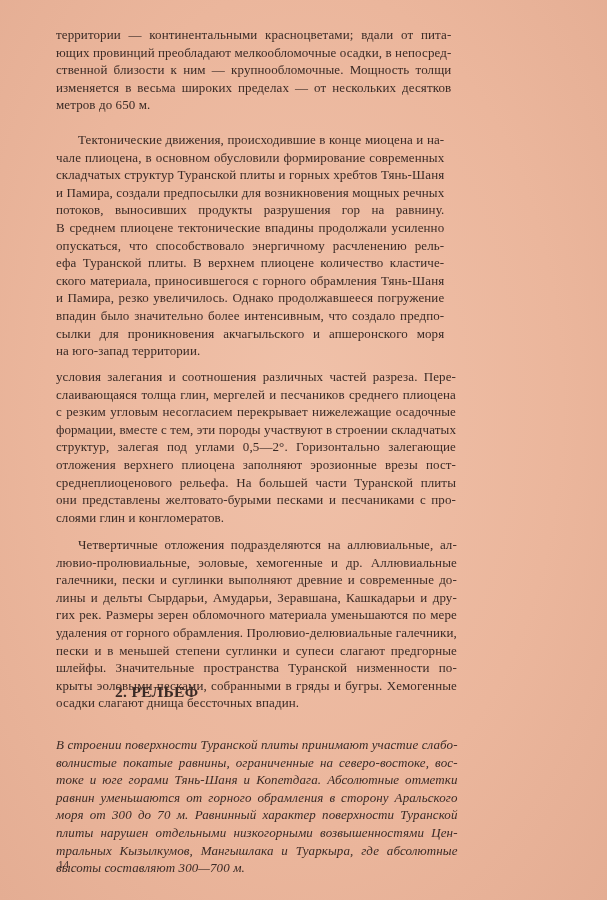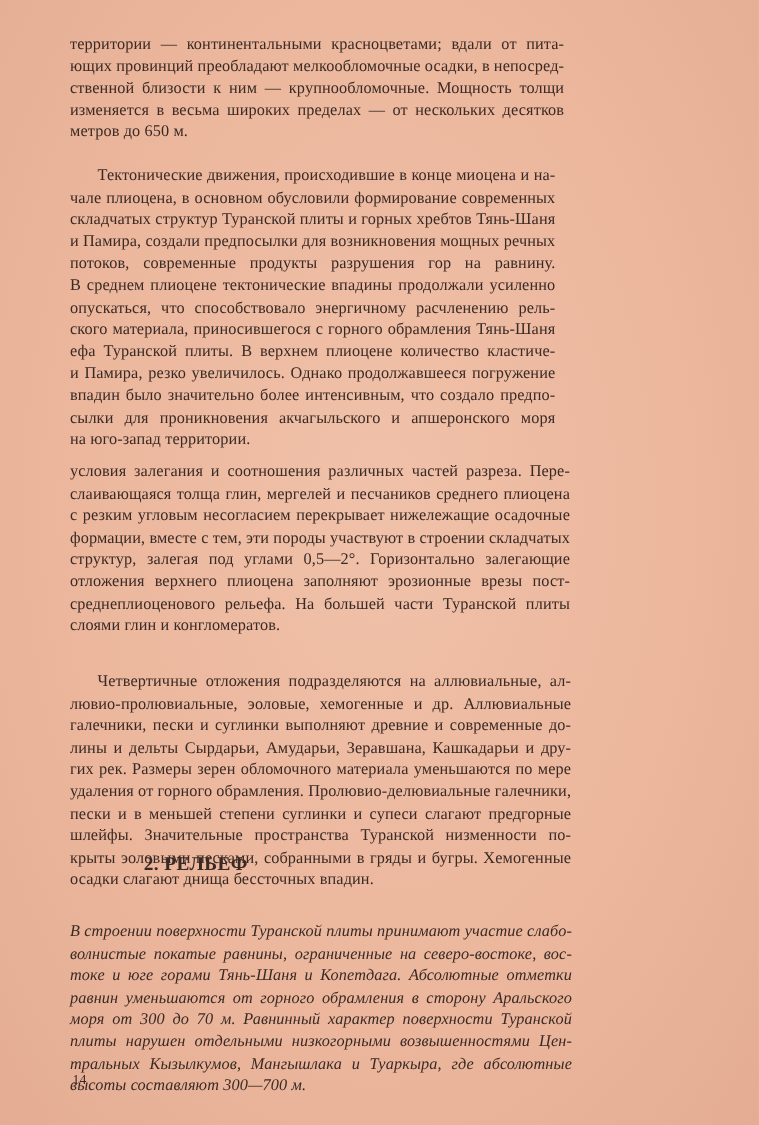--- a/index.html
+++ b/index.html
@@ -39,38 +39,39 @@
       <span class="line">ющих провинций преобладают мелкообломочные осадки, в непосред-</span>
       <span class="line">ственной близости к ним — крупнообломочные. Мощность толщи</span>
       <span class="line">изменяется в весьма широких пределах — от нескольких десятков</span>
       <span class="line last">метров до 650 м.</span>
     </div>
   <div id="p2" class="para">
       <span class="line indent">Тектонические движения, происходившие в конце миоцена и на-</span>
       <span class="line">чале плиоцена, в основном обусловили формирование современных</span>
       <span class="line">складчатых структур Туранской плиты и горных хребтов Тянь-Шаня</span>
       <span class="line">и Памира, создали предпосылки для возникновения мощных речных</span>
-      <span class="line">потоков, современные продукты разрушения гор на равнину.</span>
+      <span class="line">потоков, выносивших продукты разрушения гор на равнину.</span>
       <span class="line">В среднем плиоцене тектонические впадины продолжали усиленно</span>
       <span class="line">опускаться, что способствовало энергичному расчленению рель-</span>
+      <span class="line">ефа Туранской плиты. В верхнем плиоцене количество кластиче-</span>
       <span class="line">ского материала, приносившегося с горного обрамления Тянь-Шаня</span>
-      <span class="line">ефа Туранской плиты. В верхнем плиоцене количество кластиче-</span>
       <span class="line">и Памира, резко увеличилось. Однако продолжавшееся погружение</span>
       <span class="line">впадин было значительно более интенсивным, что создало предпо-</span>
       <span class="line">сылки для проникновения акчагыльского и апшеронского моря</span>
       <span class="line last">на юго-запад территории.</span>
     </div>
   <div id="p3" class="para">
       <span class="line">условия залегания и соотношения различных частей разреза. Пере-</span>
       <span class="line">слаивающаяся толща глин, мергелей и песчаников среднего плиоцена</span>
       <span class="line">с резким угловым несогласием перекрывает нижележащие осадочные</span>
       <span class="line">формации, вместе с тем, эти породы участвуют в строении складчатых</span>
       <span class="line">структур, залегая под углами 0,5—2°. Горизонтально залегающие</span>
       <span class="line">отложения верхнего плиоцена заполняют эрозионные врезы пост-</span>
       <span class="line">среднеплиоценового рельефа. На большей части Туранской плиты</span>
+      <span class="line">они представлены желтовато-бурыми песками и песчаниками с про-</span>
       <span class="line last">слоями глин и конгломератов.</span>
     </div>
   <div id="p4" class="para">
       <span class="line indent">Четвертичные отложения подразделяются на аллювиальные, ал-</span>
       <span class="line">лювио-пролювиальные, эоловые, хемогенные и др. Аллювиальные</span>
       <span class="line">галечники, пески и суглинки выполняют древние и современные до-</span>
       <span class="line">лины и дельты Сырдарьи, Амударьи, Зеравшана, Кашкадарьи и дру-</span>
       <span class="line">гих рек. Размеры зерен обломочного материала уменьшаются по мере</span>
       <span class="line">удаления от горного обрамления. Пролювио-делювиальные галечники,</span>
       <span class="line">пески и в меньшей степени суглинки и супеси слагают предгорные</span>

